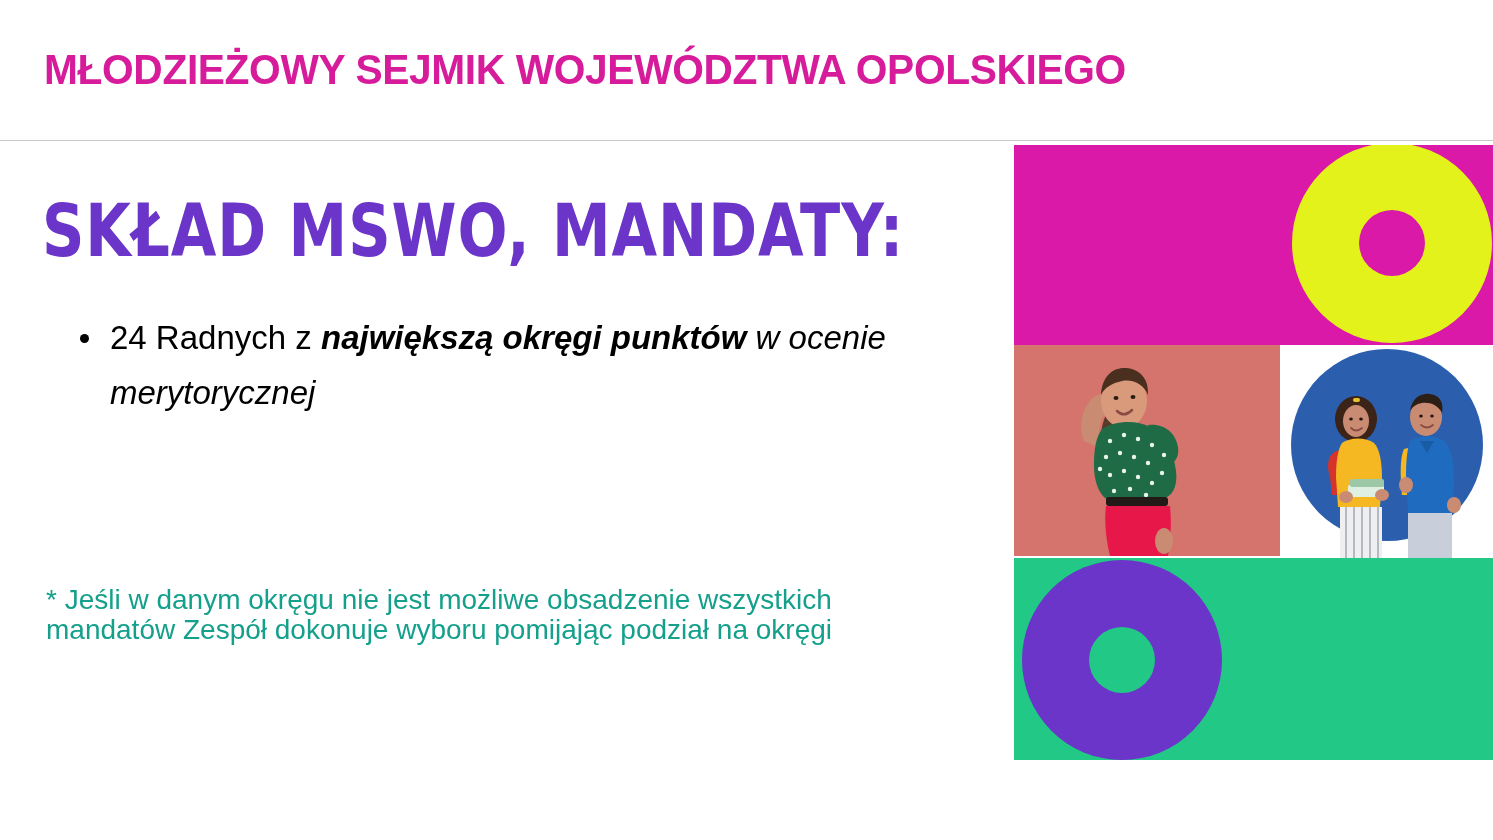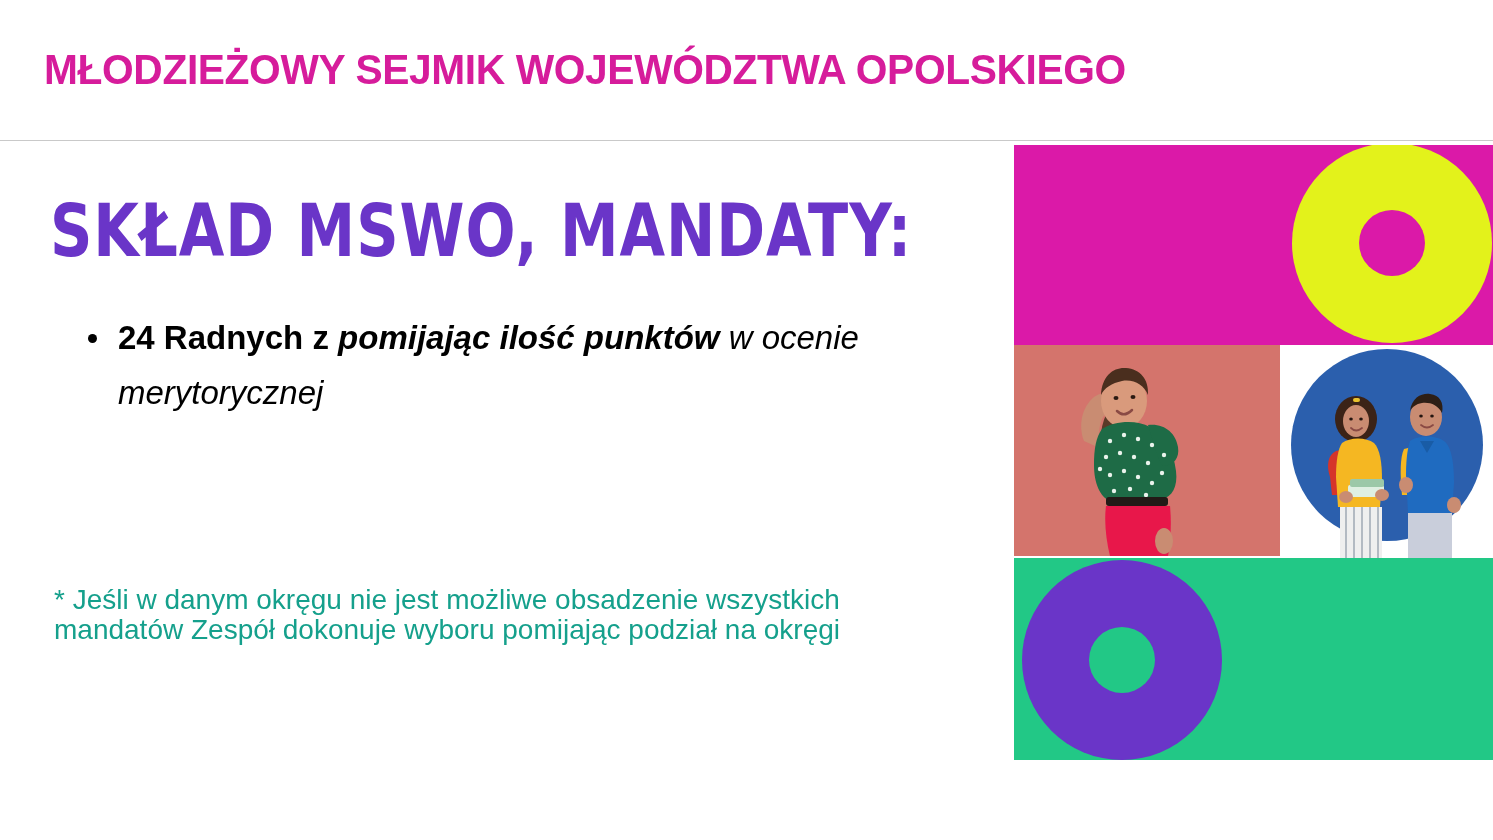--- a/index.html
+++ b/index.html
@@ -47,21 +47,21 @@
     left: 0;
     top: 140px;
     width: 1493px;
     height: 1px;
     background: #c9c9c9;
   }
 
   
   #content-left {
     position: absolute;
-    left: 8px;
+    left: 0;
     top: 150px;
     width: 1000px;
     height: 690px;
   }
   #section-heading {
     position: absolute;
     left: 42px;
     top: 40px;
     font-size: 62px;
     line-height: 70px;
@@ -96,21 +96,21 @@
     content: "";
     position: absolute;
     left: 18px;
     top: 24px;
     width: 9px;
     height: 9px;
     border-radius: 50%;
     background: #000000;
   }
   .seg-bold {
-    font-weight: bold;
+    font-weight: normal;
   }
   .seg-bold-italic {
     font-weight: bold;
     font-style: italic;
   }
   .seg-italic {
     font-style: italic;
   }
 
   #footnote {
@@ -197,21 +197,21 @@
     <div id="header-title">MŁODZIEŻOWY SEJMIK WOJEWÓDZTWA OPOLSKIEGO</div>
   </div>
   <div id="header-divider"></div>
 
   <div id="content-left">
 
     <div id="section-heading">SKŁAD MSWO, MANDATY:</div>
 
     <ul id="bullet-list">
       <li class="bullet-item">
-        <span class="seg-bold"> 24 Radnych z </span><span class="seg-bold-italic">pomijając ilość punktów</span><span class="seg-italic"> w ocenie merytorycznej</span>
+        <span class="seg-bold"> 24 Radnych z </span><span class="seg-bold-italic">największą okręgi punktów</span><span class="seg-italic"> w ocenie merytorycznej</span>
       </li>
     </ul>
 
     <div id="footnote">* Jeśli w danym okręgu nie jest możliwe obsadzenie wszystkich mandatów Zespół dokonuje wyboru pomijając podział na okręgi</div>
 
   </div>
 
   <div id="collage">
 
     <div class="collage-panel" id="panel-magenta">

